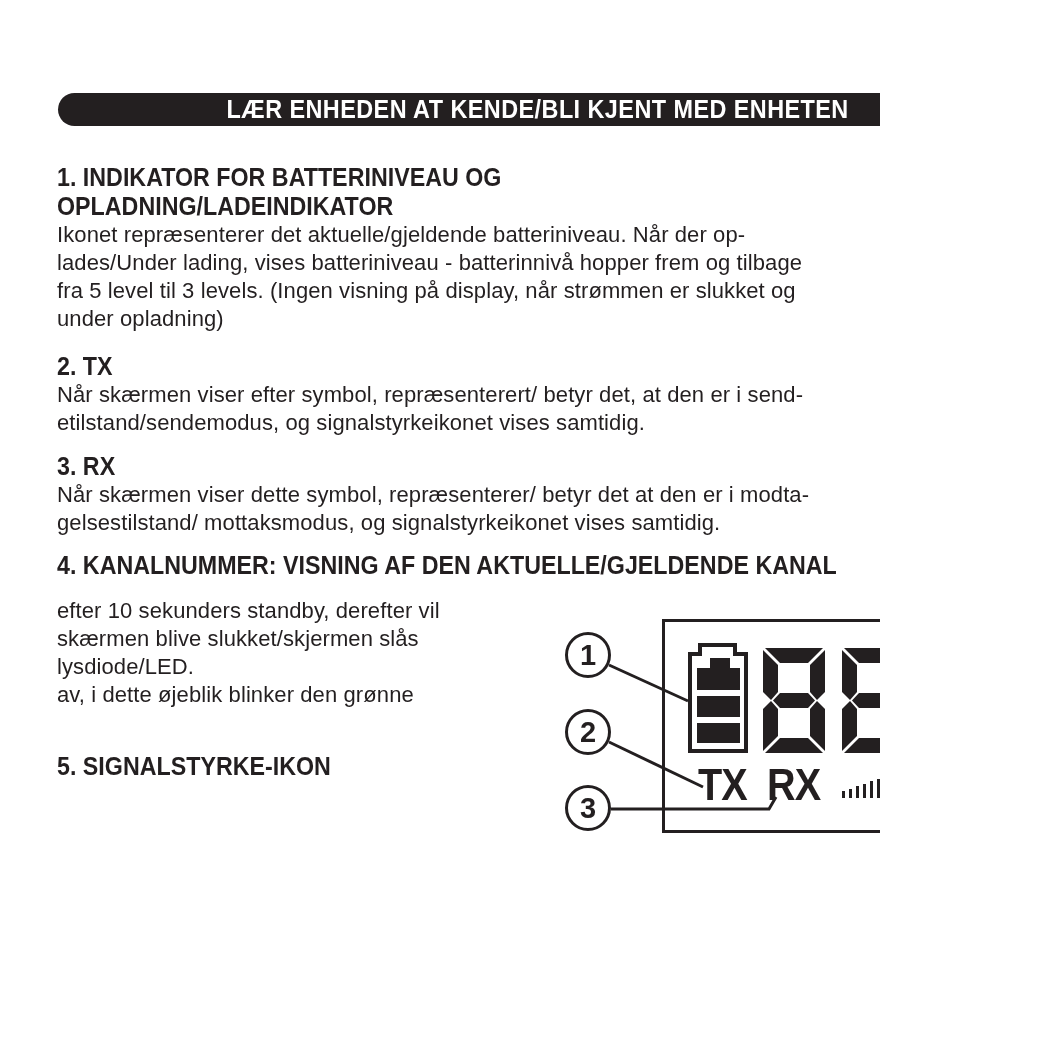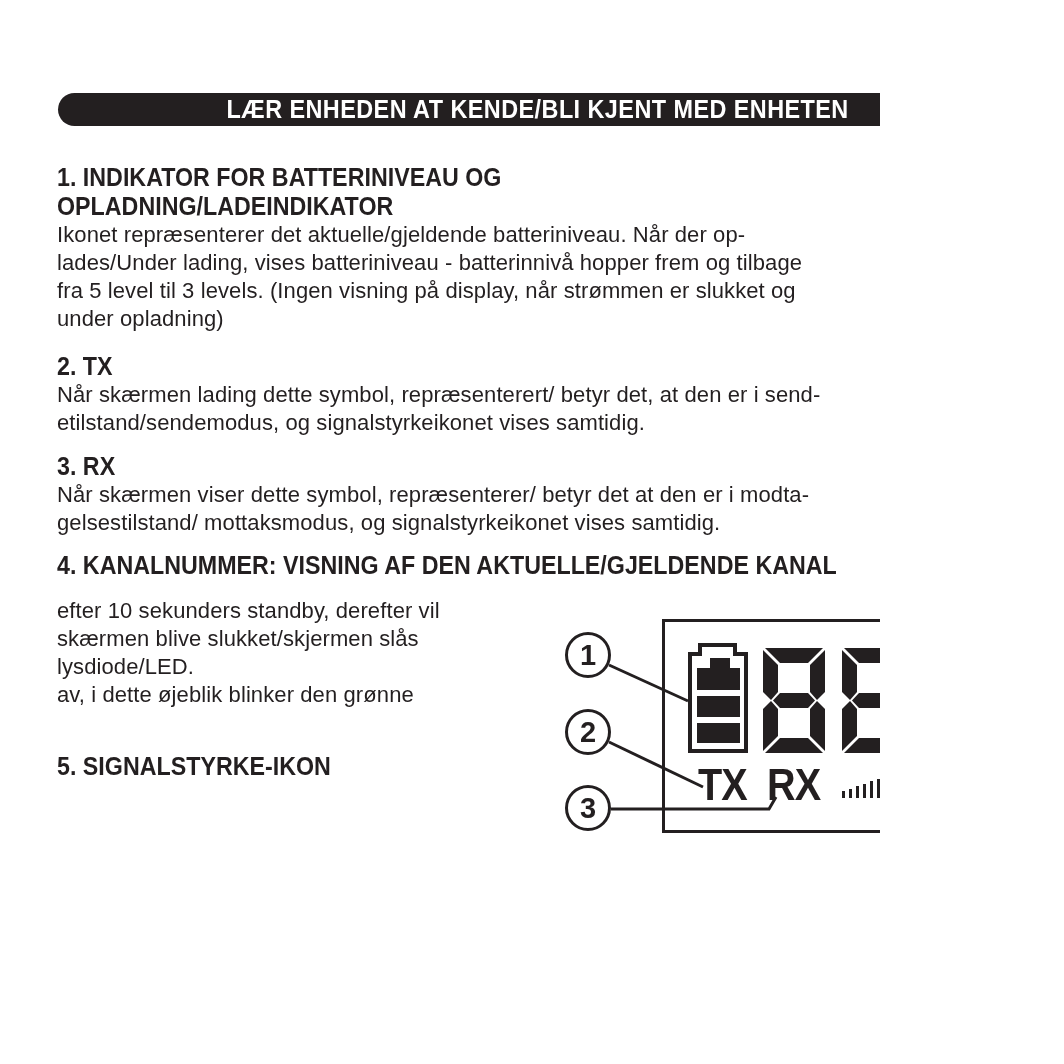--- a/index.html
+++ b/index.html
@@ -99,21 +99,21 @@
     <div class="h-line">1. INDIKATOR FOR BATTERINIVEAU OG</div>
     <div class="h-line">OPLADNING/LADEINDIKATOR</div>
     <div class="b-line">Ikonet repræsenterer det aktuelle/gjeldende batteriniveau. Når der op-</div>
     <div class="b-line">lades/Under lading, vises batteriniveau - batterinnivå hopper frem og tilbage</div>
     <div class="b-line">fra 5 level til 3 levels. (Ingen visning på display, når strømmen er slukket og</div>
     <div class="b-line">under opladning)</div>
   </div>
 
   <div class="section" style="top:352px">
     <div class="h-line">2. TX</div>
-    <div class="b-line">Når skærmen lading dette symbol, repræsenterert/ betyr det, at den er i send-</div>
+    <div class="b-line">Når skærmen viser efter symbol, repræsenterert/ betyr det, at den er i send-</div>
     <div class="b-line">etilstand/sendemodus, og signalstyrkeikonet vises samtidig.</div>
   </div>
 
   <div class="section" style="top:452px">
     <div class="h-line">3. RX</div>
     <div class="b-line">Når skærmen viser dette symbol, repræsenterer/ betyr det at den er i modta-</div>
     <div class="b-line">gelsestilstand/ mottaksmodus, og signalstyrkeikonet vises samtidig.</div>
   </div>
 
   <div class="section" style="top:551px">

